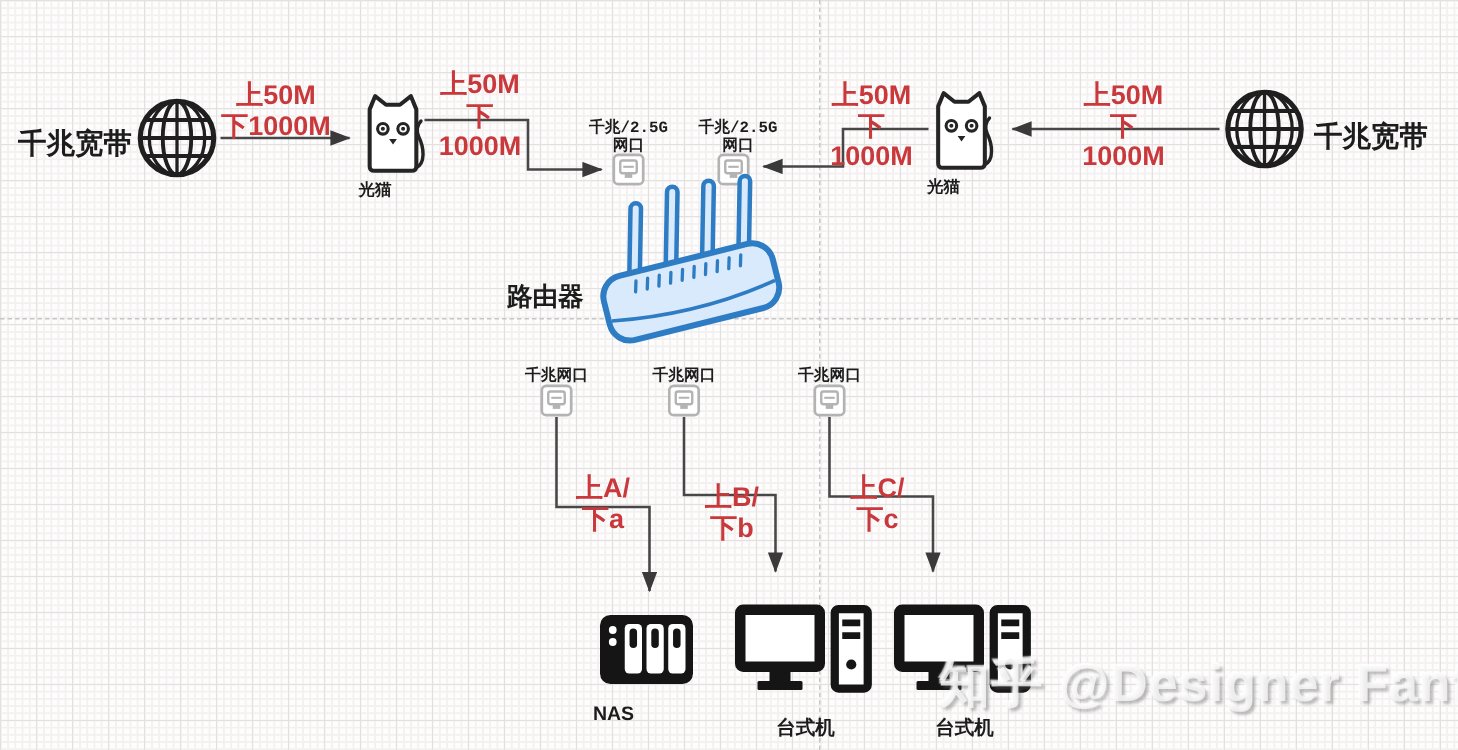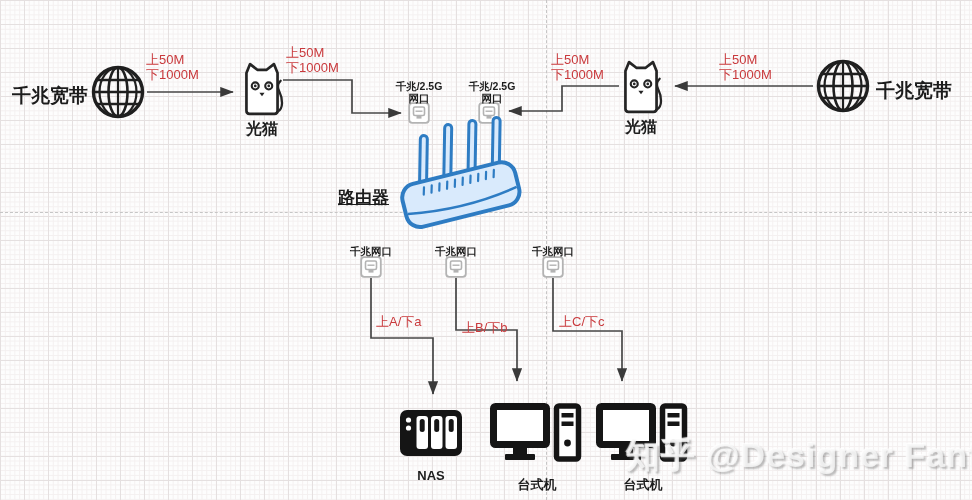--- a/index.html
+++ b/index.html
@@ -14,24 +14,24 @@
       linear-gradient(90deg, #f4f0f0 1px, transparent 1px);
     background-size:24px 24px,24px 24px,4.8px 4.8px,4.8px 4.8px;
   }
   .abs{position:absolute;}
   .page-break-v{left:546px;top:0;height:500px;width:0;border-left:1px dashed #c6c6c6;z-index:0;}
   .page-break-h{top:212px;left:0;width:972px;height:0;border-top:1px dashed #c6c6c6;z-index:0;}
   #wires{left:0;top:0;z-index:1;}
   .node{z-index:2;}
   .lbl{color:#1c1c1c;font-weight:bold;z-index:3;}
   .lbl-big{font-size:19px;}
-  .lbl-router{font-size:17px;text-decoration:underline;}
-  .lbl-small{font-size:16px;text-align:center;}
-  .lbl-port{font-size:10.5px;text-align:center;line-height:1.15;}
-  .speed{color:#c9393c;font-weight:normal;font-size:13px;line-height:1.15;z-index:3;}
+  .lbl-router{font-size:17px;}
+  .lbl-small{font-size:11px;}
+  .lbl-port{font-size:10.5px;text-align:center;line-height:1.15;font-family:Liberation Mono, monospace;}
+  .speed{color:#c9393c;font-weight:bold;font-size:18px;line-height:1.15;text-align:center;z-index:3;}
   .dev-label{font-size:13px;text-align:center;}
   #watermark{
     left:626px;top:433px;z-index:6;
     font-size:34px;font-weight:bold;letter-spacing:1px;white-space:nowrap;
     color:rgba(248,248,248,0.82);
     text-shadow:2px 2px 2px rgba(90,90,90,0.40), -1px -1px 1px rgba(255,255,255,0.85);
   }
 </style>
 </head>
 <body>
@@ -208,21 +208,21 @@
     <circle cx="9.5" cy="21" r="2.6" fill="#fff"></circle>
     <g>
       <rect x="17.5" y="9" width="11.5" height="33" rx="3" fill="#fff"></rect>
       <rect x="20.7" y="12" width="5" height="13" rx="2.5" fill="#151515"></rect>
       <rect x="32" y="9" width="11.5" height="33" rx="3" fill="#fff"></rect>
       <rect x="35.2" y="12" width="5" height="13" rx="2.5" fill="#151515"></rect>
       <rect x="46.5" y="9" width="11.5" height="33" rx="3" fill="#fff"></rect>
       <rect x="49.7" y="12" width="5" height="13" rx="2.5" fill="#151515"></rect>
     </g>
   </svg>
-  <div class="abs lbl dev-label" style="left:399px;top:468px;width:64px;">NAS</div>
+  <div class="abs lbl dev-label" style="left:377px;top:468px;width:64px;">NAS</div>
 
   <svg class="abs node" style="left:490px;top:402px;" width="94" height="60" viewBox="0 0 94 60">
     <rect x="3.5" y="4.5" width="53" height="38" rx="2" fill="#fff" stroke="#151515" stroke-width="7"></rect>
     <rect x="23" y="45" width="14" height="7" fill="#151515"></rect>
     <rect x="15" y="52" width="30" height="6" rx="1" fill="#151515"></rect>
     <rect x="66.5" y="4" width="22" height="53" rx="2.5" fill="#fff" stroke="#151515" stroke-width="5.5"></rect>
     <rect x="71.5" y="11" width="12" height="4.5" fill="#151515"></rect>
     <rect x="71.5" y="19.5" width="12" height="4.5" fill="#151515"></rect>
     <circle cx="77.5" cy="41" r="3.4" fill="#151515"></circle>
   </svg>

